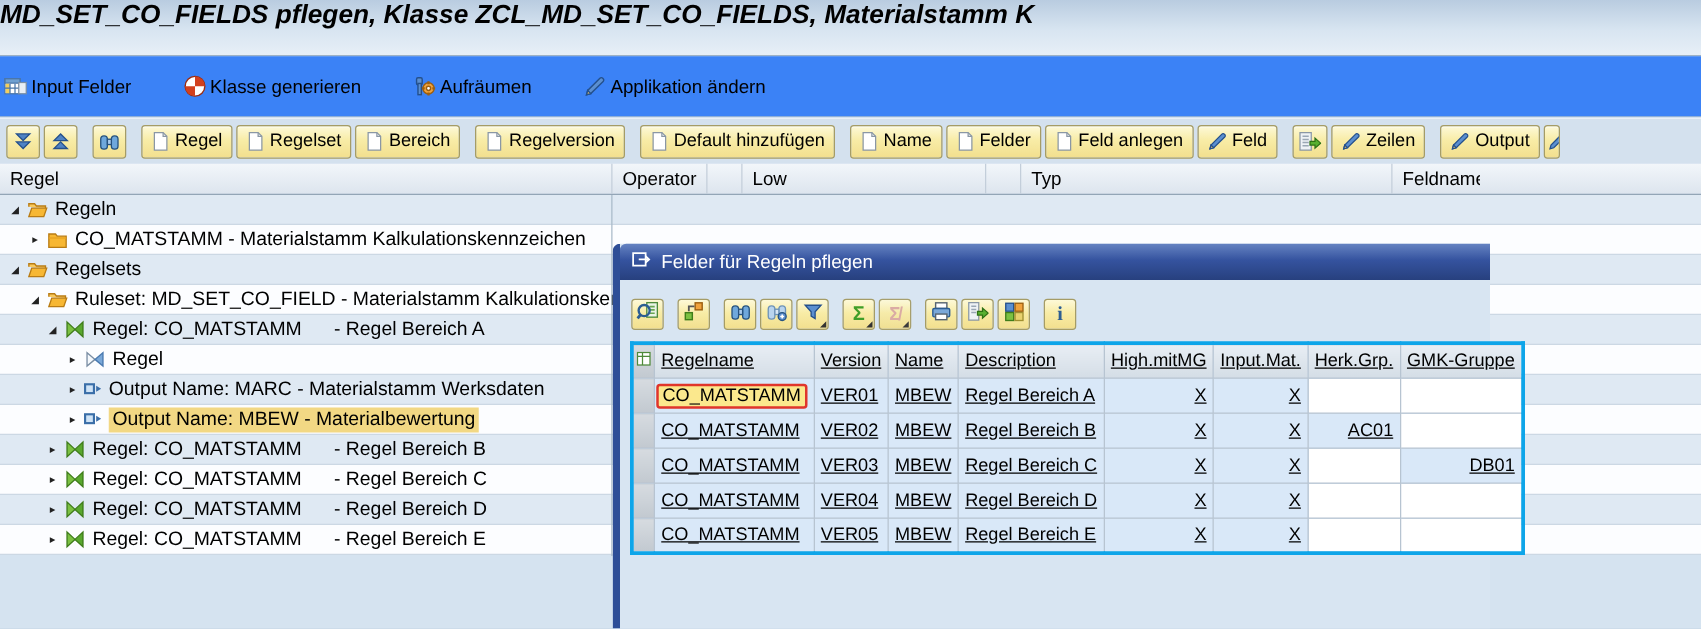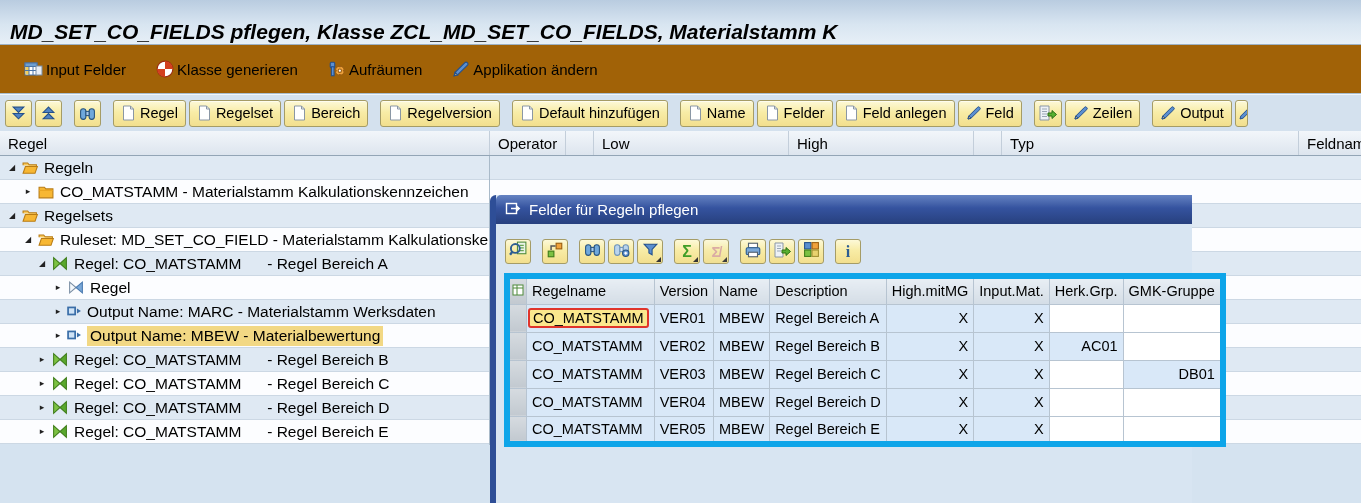--- a/index.html
+++ b/index.html
@@ -1,26 +1,26 @@
 <!DOCTYPE html>
 <html><head>
 <meta charset="utf-8">
 <style>
   html,body{margin:0;padding:0;background:#9fb0c0;}
   *{box-sizing:border-box;font-family:"Liberation Sans",sans-serif;}
   .screen{position:relative;width:1361px;height:503px;background:#d5e3f0;overflow:hidden;}
 
   
   .titlebar{height:45px;background:linear-gradient(#b9cce0,#d8e5f1 55%,#e7eff7);
-    border-bottom:1px solid #9db1c4;display:flex;align-items:flex-end;padding-left:10px;}
+    border-bottom:1px solid #9db1c4;display:flex;align-items:flex-start;padding-left:0;}
   .titlebar .t{font-size:21px;font-weight:bold;font-style:italic;color:#000;}
 
   
-  .app-toolbar{height:49px;background:#a16207;border-bottom:1px solid #aabecf;
-    display:flex;align-items:center;gap:30px;padding-left:24px;}
+  .app-toolbar{height:49px;background:#3b82f6;border-bottom:1px solid #aabecf;
+    display:flex;align-items:center;gap:42px;padding-left:3px;}
   .tbtn{display:flex;align-items:center;gap:3px;font-size:15px;color:#000;cursor:default;}
   .tbtn svg{display:block;}
 
   
   .btn-toolbar{height:37px;background:#d4e1ee;border-top:1px solid #f0f5fa;
     display:flex;align-items:center;padding-left:5px;gap:3px;}
   .ybtn{display:inline-flex;align-items:center;gap:4px;height:27px;padding:0 7px;
     background:linear-gradient(#fdf9d8,#f8ecA6 45%,#f2df8e);
     border:1px solid #a59c66;border-radius:3px;font-size:14.5px;color:#000;
     box-shadow:0 1px 0 rgba(255,255,255,.6) inset;}
@@ -59,21 +59,21 @@
   .alv-toolbar{display:flex;align-items:center;gap:3px;padding:15px 0 0 9px;}
   .abtn{position:relative;width:26px;height:25px;display:inline-flex;align-items:center;justify-content:center;
     background:linear-gradient(#fdf9d8,#f8eca6 45%,#f2df8e);border:1px solid #a59c66;border-radius:3px;}
   .abtn.disabled{opacity:.95;}
   .corner{position:absolute;right:1px;bottom:1px;width:0;height:0;
     border-left:5px solid transparent;border-bottom:5px solid #333;}
   .asep{width:5px;}
 
   
   table.dtab{border-collapse:collapse;margin:9px 0 0 8px;font-size:14.5px;color:#000;
-    border:6px solid #0ea5e9;}
+    border:3px solid #0ea5e9;text-decoration:underline;}
   .dtab th,.dtab td{border:1px solid #b7c4d1;height:28px;padding:0 5px;white-space:nowrap;overflow:hidden;}
   .dtab th{background:linear-gradient(#e8eef4,#d4dde6);font-weight:normal;text-align:left;}
   .dtab td.filled{background:#d9e8f8;}
   .dtab td.empty{background:#ffffff;}
   .dtab td.selcol,.dtab th.selcol{background:linear-gradient(#d6dbe0,#c2c9d0);padding:0 2px;}
   .dtab td.num{text-align:right;}
   .selcell{display:inline-block;background:#fbe88d;border:2px solid #e0352b;border-radius:3px;
     padding:0 3px;margin-left:-4px;}
 </style>
 </head>
@@ -279,21 +279,20 @@
           </svg>
         </span>
       </span>
   </div>
 
   <div class="grid-header">
     <span class="gh" style="flex-basis:490px">Regel</span>
     <span class="gh" style="flex-basis:76px">Operator</span>
     <span class="gh" style="flex-basis:28px"></span>
     <span class="gh" style="flex-basis:195px">Low</span>
-    <span class="gh" style="flex-basis:185px">High</span>
     <span class="gh" style="flex-basis:28px"></span>
     <span class="gh" style="flex-basis:297px">Typ</span>
     <span class="gh" style="flex-basis:70px;border-right:none">Feldname</span>
   </div>
 
   <div class="body">
     <div class="tree-row stripe-a">
       <span class="exp open" style="margin-left:6px">◢</span>
       <span class="ticon">
           <svg width="18" height="16" viewBox="0 0 16 15">

